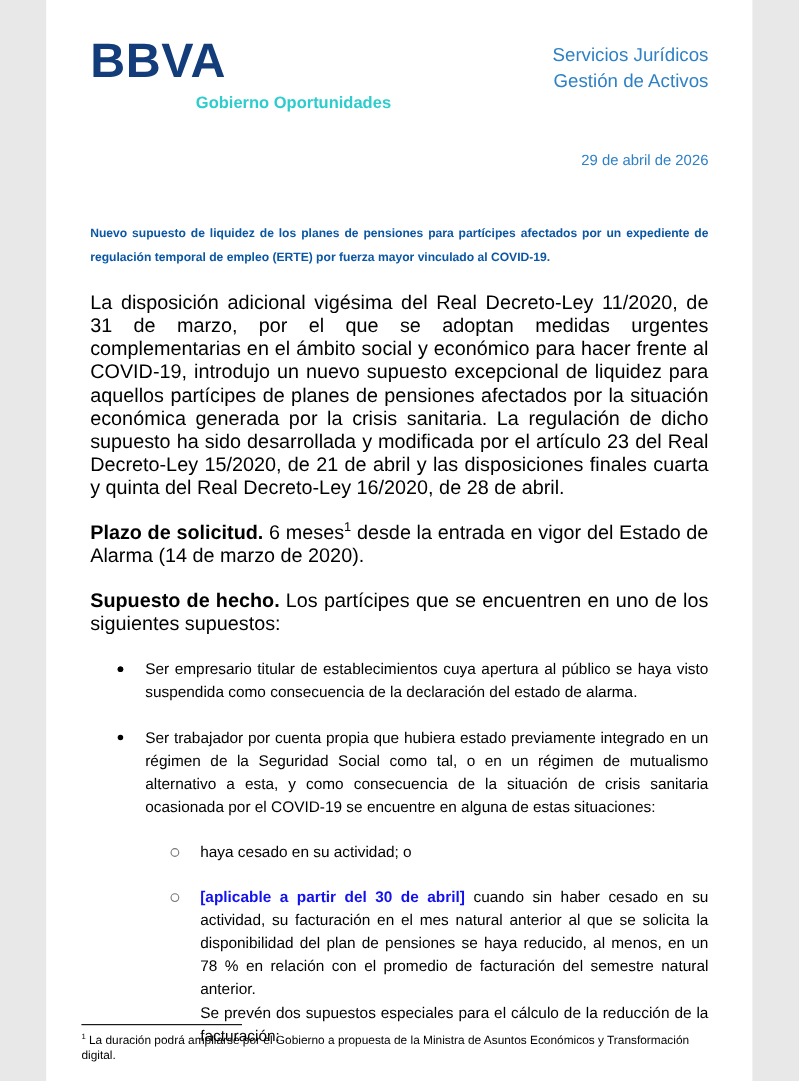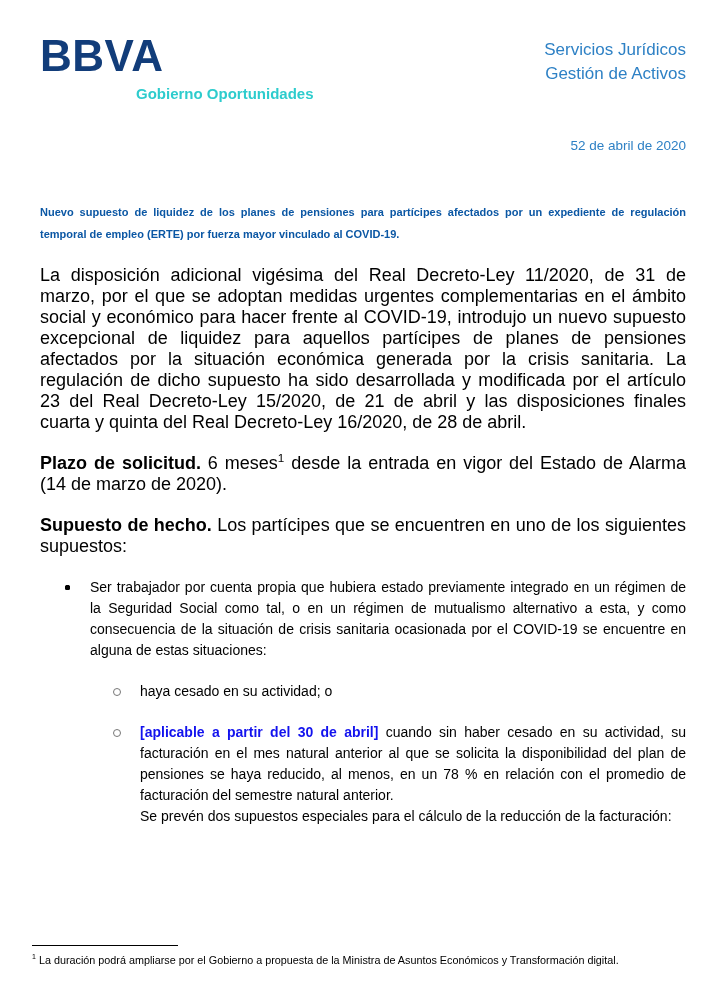--- a/index.html
+++ b/index.html
@@ -1,18 +1,18 @@
 <!DOCTYPE html>
 <html style="--navy: #123d7a; --aqua: #2dcccd; --blue: #2e81c5; --title-blue: #0b57a4; --link-blue: #1212ee;"><head>
 <meta charset="utf-8">
 <style>
   html,body { margin:0; padding:0; background:#e8e8e8; }
   .page {
     position:relative;
-    width:726px; height:983px;
+    width:642px; height:983px;
     margin:0 auto;
     background:#ffffff;
     box-sizing:border-box;
     padding:36px 40px 0 40px;
     font-family:"Liberation Sans", sans-serif;
     color:#000;
     overflow:hidden;
   }
   
   .hdr { display:flex; justify-content:space-between; align-items:flex-start; }
@@ -86,39 +86,40 @@
     <div>
       <div class="logo">BBVA</div>
       <div class="tagline">Gobierno Oportunidades</div>
     </div>
     <div class="dept">
       <div>Servicios Jurídicos</div>
       <div>Gestión de Activos</div>
     </div>
   </div>
 
-  <div class="date-row">52 de abril de 2020</div>
+  <div class="date-row">29 de abril de 2026</div>
 
   <h1 class="title">Nuevo supuesto de liquidez de los planes de pensiones para partícipes afectados por un expediente de regulación temporal de empleo (ERTE) por fuerza mayor vinculado al COVID-19.</h1>
 
   <p class="body">La disposición adicional vigésima del Real Decreto-Ley 11/2020, de 31 de marzo, por el que se adoptan medidas urgentes complementarias en el ámbito social y económico para hacer frente al COVID-19, introdujo un nuevo supuesto excepcional de liquidez para aquellos partícipes de planes de pensiones afectados por la situación económica generada por la crisis sanitaria. La regulación de dicho supuesto ha sido desarrollada y modificada por el artículo 23 del Real Decreto-Ley 15/2020, de 21 de abril y las disposiciones finales cuarta y quinta del Real Decreto-Ley 16/2020, de 28 de abril.</p>
 
   <p class="body"><strong>Plazo de solicitud.</strong>
     <span>6 meses</span><sup>1</sup>
     <span>desde la entrada en vigor del Estado de Alarma (14 de marzo de 2020).</span></p>
 
   <p class="body"><strong>Supuesto de hecho.</strong>
     <span>Los partícipes que se encuentren en uno de los siguientes supuestos:</span></p>
 
   <ul class="bullets">
     <li>
       <span class="b-marker"></span>
     </li>
     <li>
       <span class="b-marker"></span>
+      <span>Ser empresario titular de establecimientos cuya apertura al público se haya visto suspendida como consecuencia de la declaración del estado de alarma.</span>
     </li>
     <li>
       <span class="b-marker"></span>
       <span>Ser trabajador por cuenta propia que hubiera estado previamente integrado en un régimen de la Seguridad Social como tal, o en un régimen de mutualismo alternativo a esta, y como consecuencia de la situación de crisis sanitaria ocasionada por el COVID-19 se encuentre en alguna de estas situaciones:</span>
       <ul class="subs" style="margin-top:20px;">
         <li>
           <span class="s-marker"></span>
           <span>haya cesado en su actividad; o</span>
         </li>
         <li>

